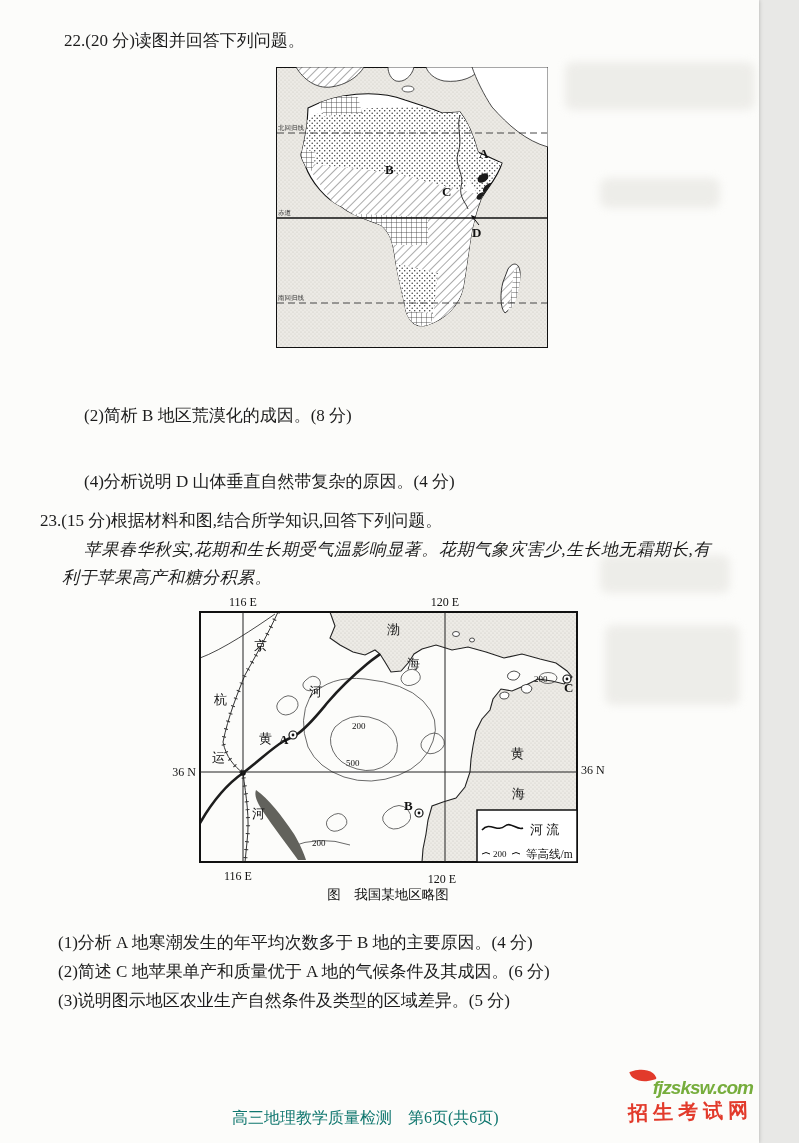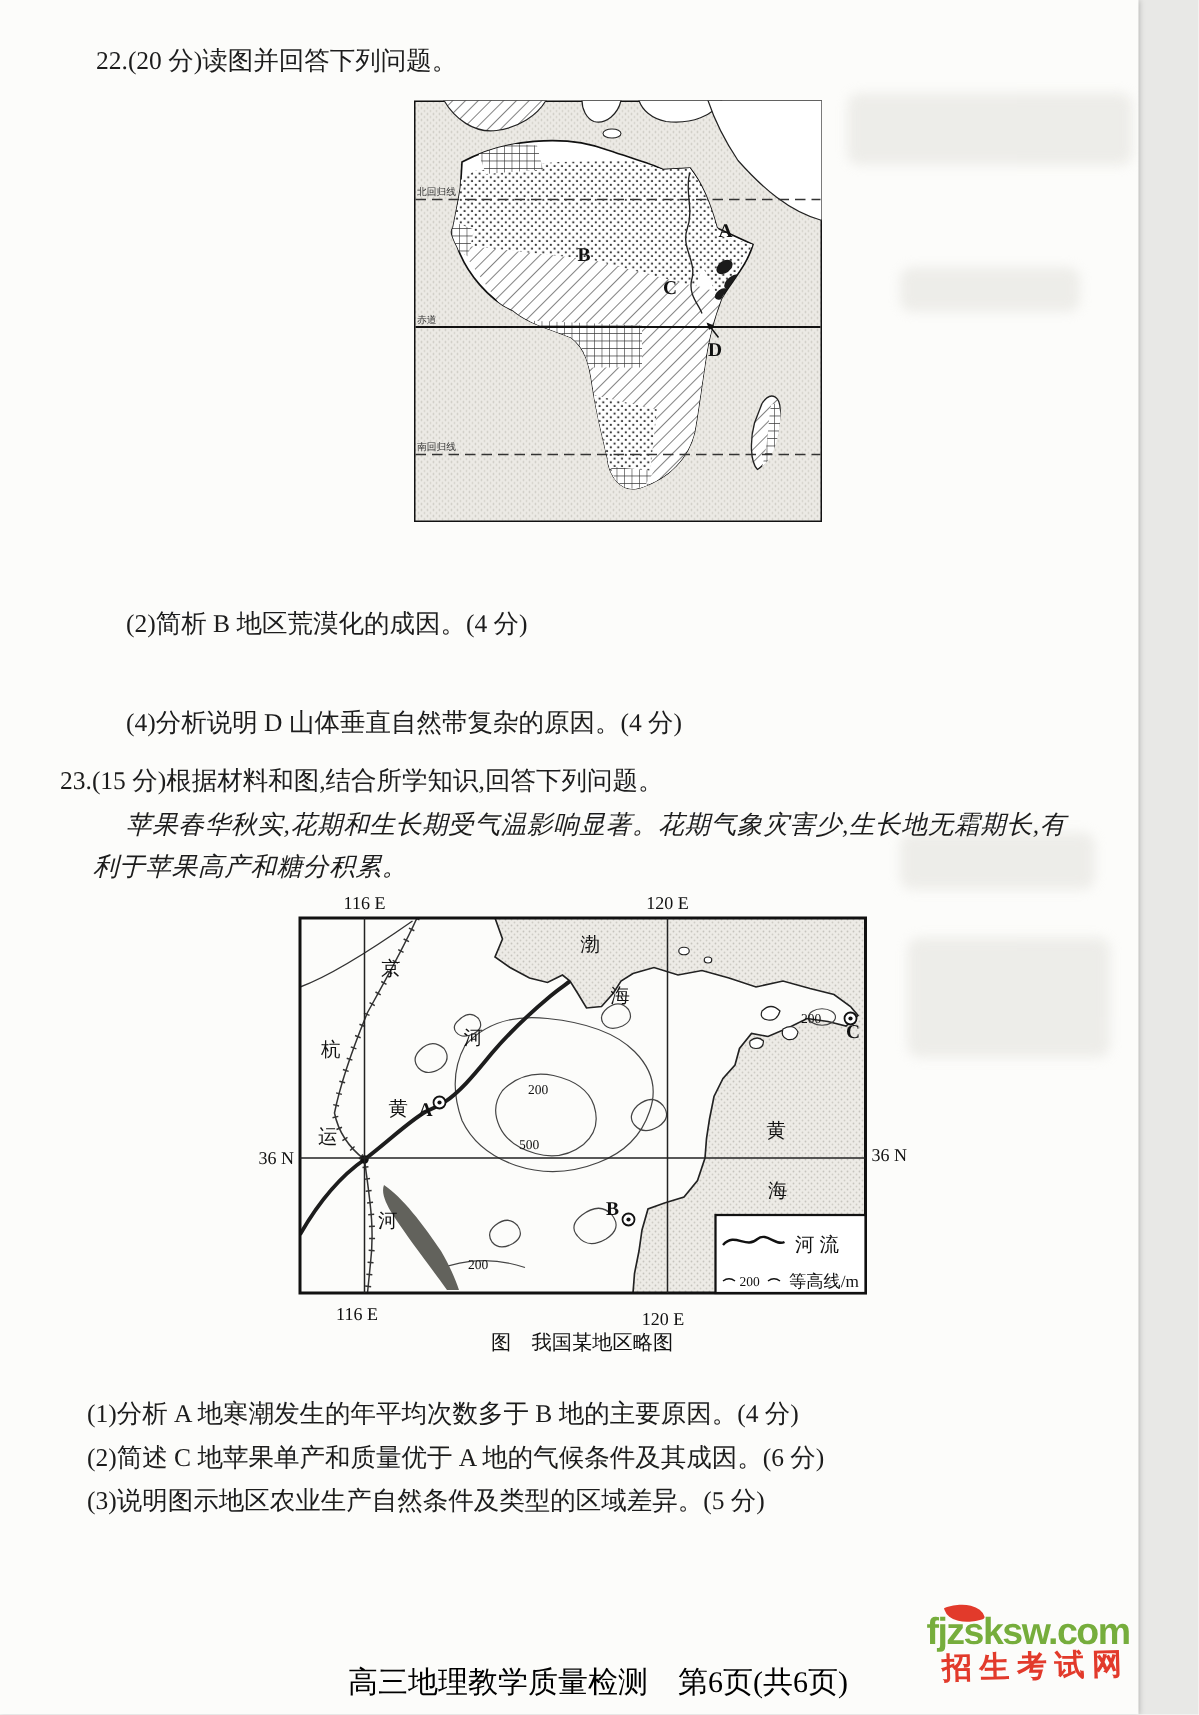--- a/index.html
+++ b/index.html
@@ -2,25 +2,25 @@
 <html><head>
 <meta charset="utf-8">
 <style>
   html,body{margin:0;padding:0;}
   body{background:#e8e8e6;font-family:"Liberation Serif","DejaVu Serif",serif;}
   #page{position:relative;width:759px;height:1143px;background:#fcfcfa;overflow:hidden;
         box-shadow:0 0 4px rgba(0,0,0,.25);}
   .txt{position:absolute;color:#1c1c1c;font-size:17px;line-height:22px;white-space:nowrap;}
   .kai{font-style:italic;letter-spacing:.5px;}
   .bleed{position:absolute;background:#dcdbd5;opacity:.45;filter:blur(4px);border-radius:8px;}
-  .footerline{position:absolute;color:#000000;font-size:20px;white-space:nowrap;}
+  .footerline{position:absolute;color:#0f766e;font-size:16px;white-space:nowrap;}
   
   #wm{position:absolute;right:6px;top:1076px;width:180px;text-align:right;}
-  #wm .dom{font-family:"Liberation Sans","DejaVu Sans",sans-serif;font-weight:bold;
-           font-size:25px;letter-spacing:-1px;line-height:24px;}
+  #wm .dom{font-family:"Liberation Sans","DejaVu Sans",sans-serif;font-weight:bold;font-style:italic;
+           font-size:19px;letter-spacing:-1px;line-height:24px;}
   #wm .leaf{position:absolute;left:58px;top:-8px;width:24px;height:15px;
             border-radius:2% 100% 10% 100%;transform:rotate(-18deg);}
   #wm .site{font-weight:bold;font-size:20px;letter-spacing:5px;line-height:24px;
             font-family:"Liberation Serif","DejaVu Serif",serif;transform:rotate(-1.5deg);}
   svg text{font-family:"Liberation Serif","DejaVu Serif",serif;fill:#111;}
   svg .cn{font-size:13px;}
   svg .pt{font-size:13px;font-weight:bold;}
   svg .latlab{font-size:6.5px;fill:#333;}
   svg .coordlab{font-size:12px;}
   svg .contlab{font-size:9px;}
@@ -124,21 +124,21 @@
 
     <path d="M203,158 L196,149" stroke="#111" stroke-width="1"></path>
     <path d="M195,148 L200,150 L197,153 Z" fill="#111"></path>
 
     <text class="pt" x="203" y="91">A</text>
     <text class="pt" x="109" y="107">B</text>
     <text class="pt" x="166" y="129">C</text>
     <text class="pt" x="196" y="170">D</text>
   </svg>
 
-  <div class="txt" style="left:84px;top:405px;">(2)简析 B 地区荒漠化的成因。(4 分)</div>
+  <div class="txt" style="left:84px;top:405px;">(2)简析 B 地区荒漠化的成因。(8 分)</div>
   <div class="txt" style="left:84px;top:471px;">(4)分析说明 D 山体垂直自然带复杂的原因。(4 分)</div>
 
   <div class="txt" style="left:40px;top:510px;">23.(15 分)根据材料和图,结合所学知识,回答下列问题。</div>
   <div class="txt kai" style="left:84px;top:539px;">苹果春华秋实,花期和生长期受气温影响显著。花期气象灾害少,生长地无霜期长,有</div>
   <div class="txt kai" style="left:62px;top:567px;">利于苹果高产和糖分积累。</div>
 
   <svg style="position:absolute;left:160px;top:592px;" width="465" height="313" viewBox="0 0 465 313">
     <defs>
       <pattern id="seaDots2" width="4" height="4" patternUnits="userSpaceOnUse">
         <rect width="4" height="4" fill="#edebe6"></rect>

